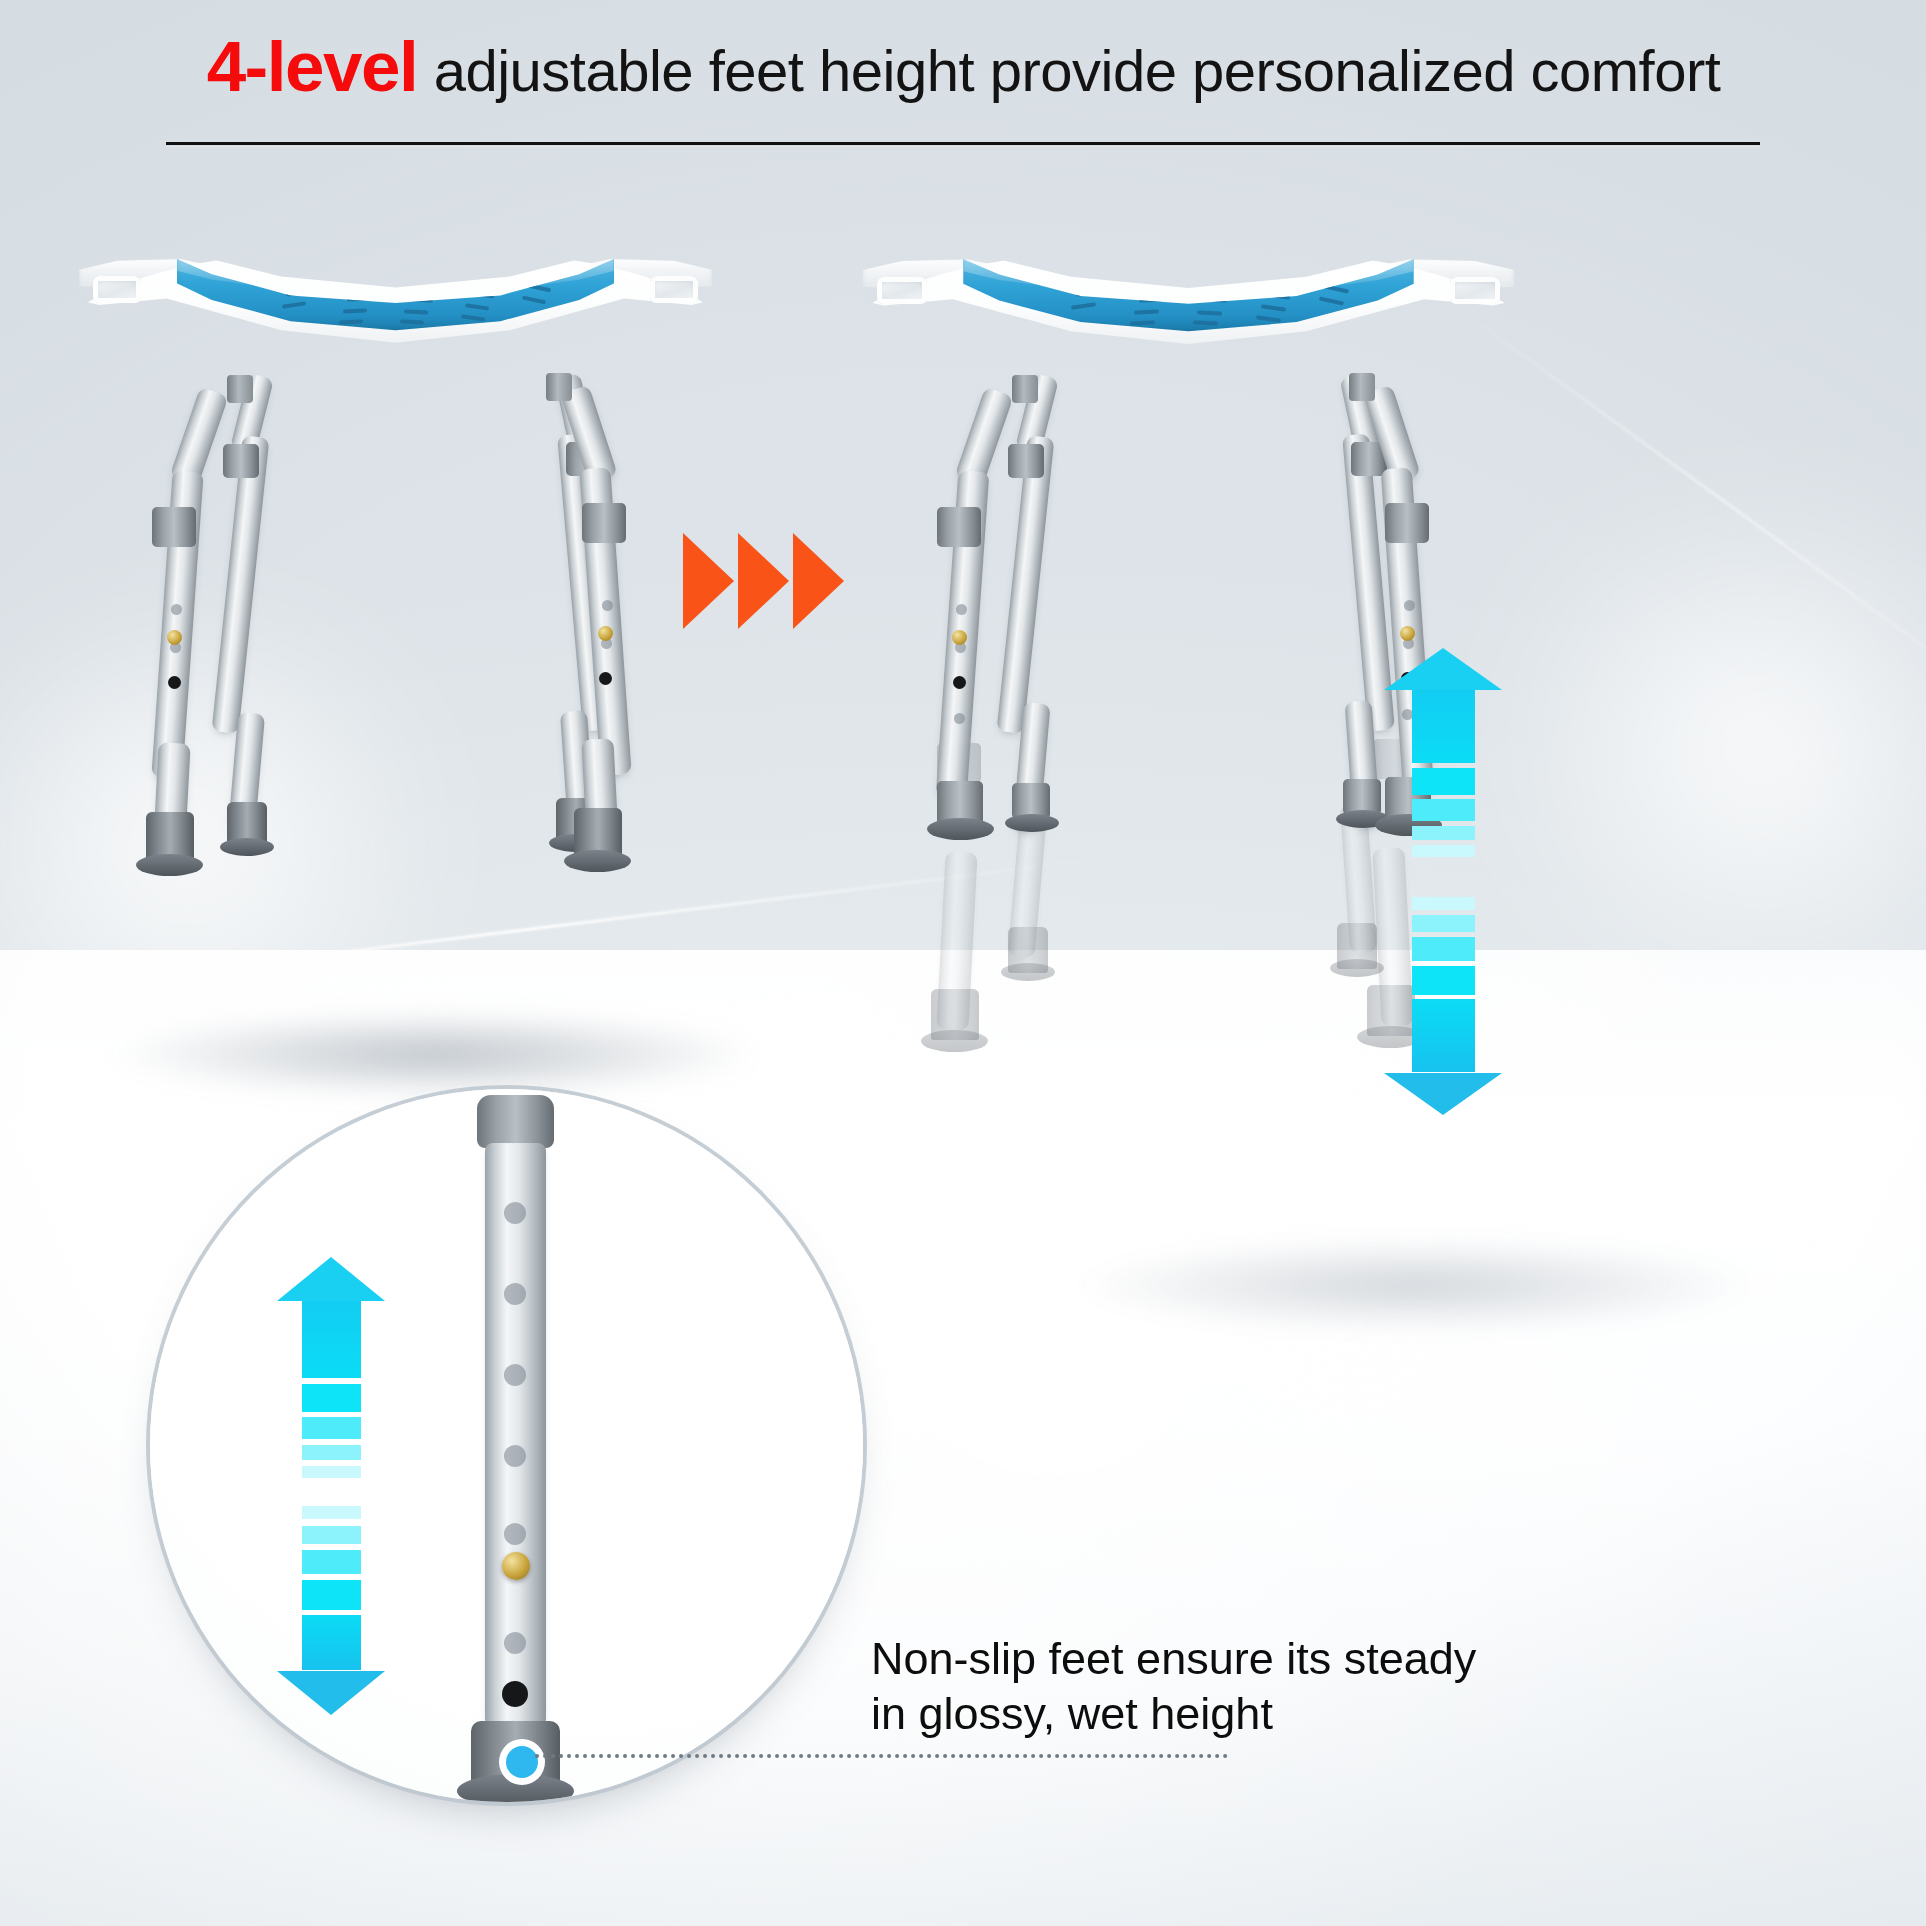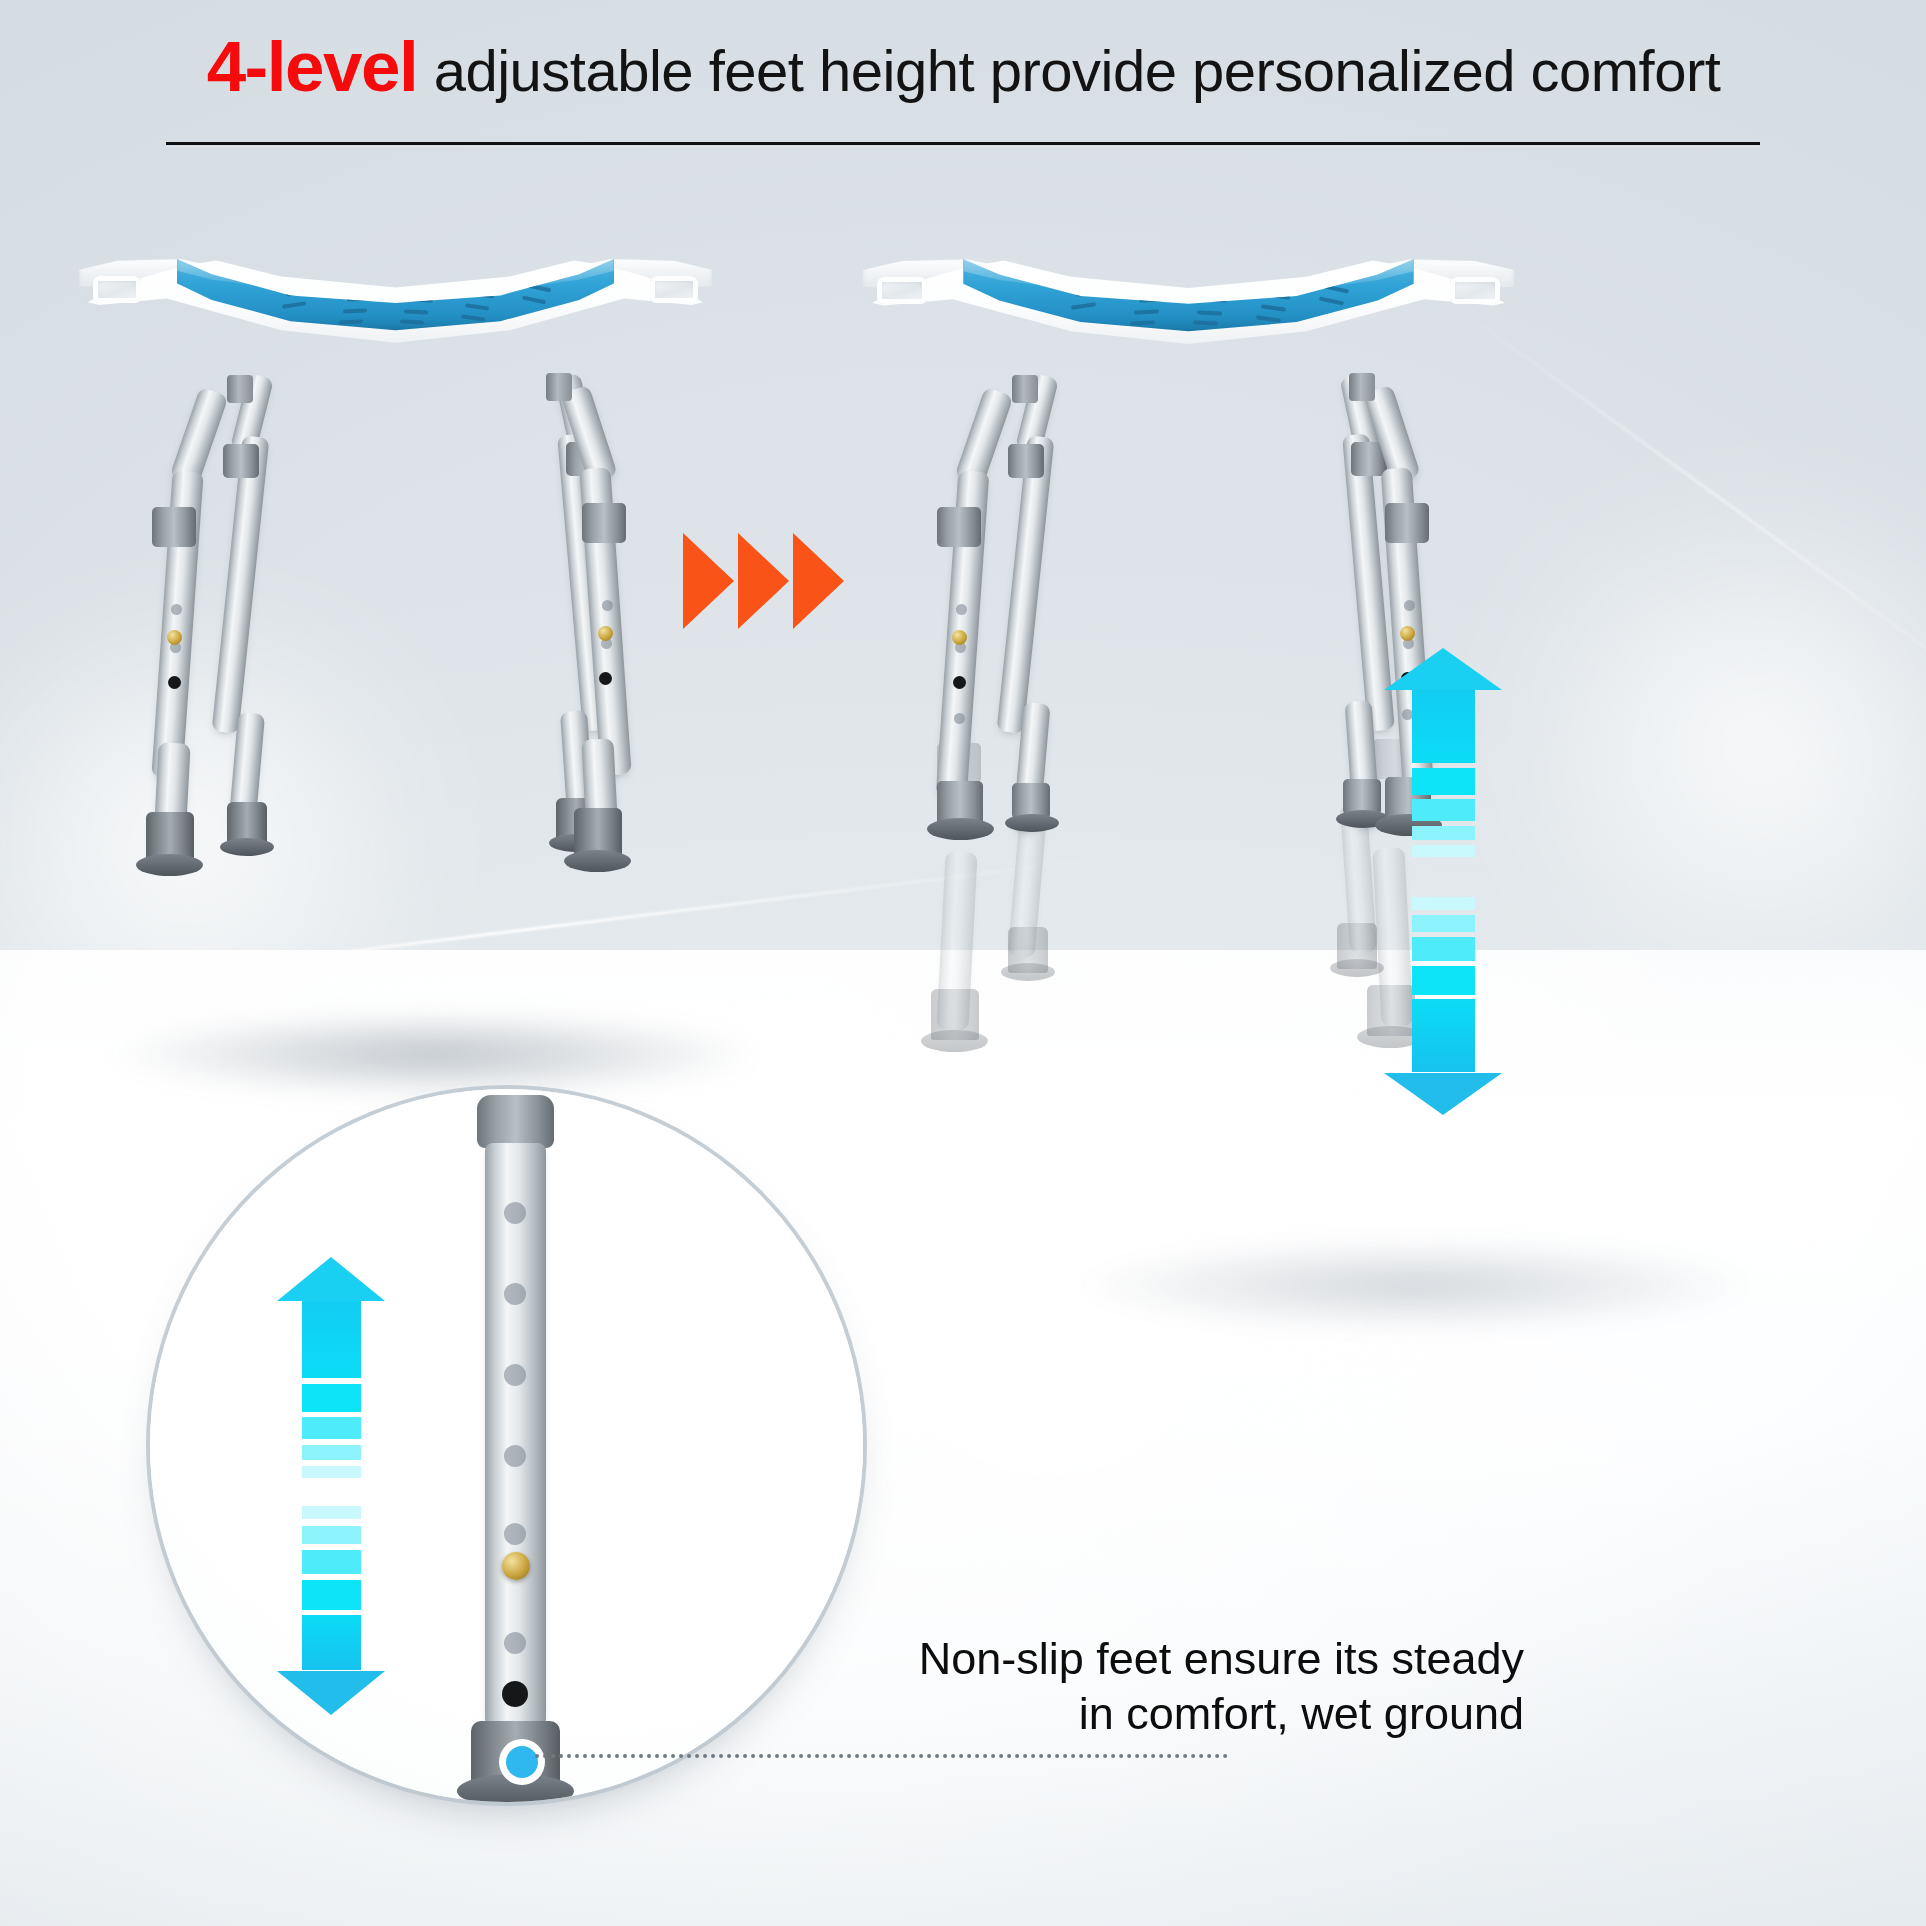--- a/index.html
+++ b/index.html
@@ -103,21 +103,21 @@
   
   .inset{
     position:absolute;border-radius:50%;overflow:hidden;
     background:
       radial-gradient(120% 120% at 62% 20%, #ffffff 0%, #ffffff 55%, #fafcfc 78%, #eef2f4 100%);
     box-shadow:0 0 0 4px rgba(188,198,206,.85), 0 22px 48px -22px rgba(90,105,118,.45);
   }
   .inset-inner{position:absolute;inset:0;}
 
   
-  .caption{position:absolute;text-align:right;color:#0d0d0d;
+  .caption{position:absolute;text-align:left;color:#0d0d0d;
     font-size:45px;line-height:1.22;white-space:nowrap;}
   .dots{position:absolute;height:0;border-top:4px dotted #6f7a83;}
   .dot-marker{position:absolute;border-radius:50%;background:#2fb8ef;
     box-shadow:0 0 0 7px #ffffff;}
 </style>
 </head>
 <body>
 
 <div id="stage">
 
@@ -374,17 +374,17 @@
         <div class="cy-bar" style="left:25px;top:358px;width:59px;height:55px;background:linear-gradient(180deg,#0bdcf6,#17c2ee);"></div>
         <div class="cy-head" style="left:0;top:414px;border-left:54px solid transparent;border-right:54px solid transparent;border-top:44px solid #22bdea;"></div>
       </div>
     </div>
   </div>
 
   <div class="dots" style="left:535px;top:1754px;width:693px;"></div>
 
   <div class="caption" style="left:871px;top:1632px;width:653px;">
     <div>Non-slip feet ensure its steady</div>
-    <div>in comfort, wet ground</div>
+    <div>in glossy, wet height</div>
   </div>
 
 </div>
 
 
 </body></html>

